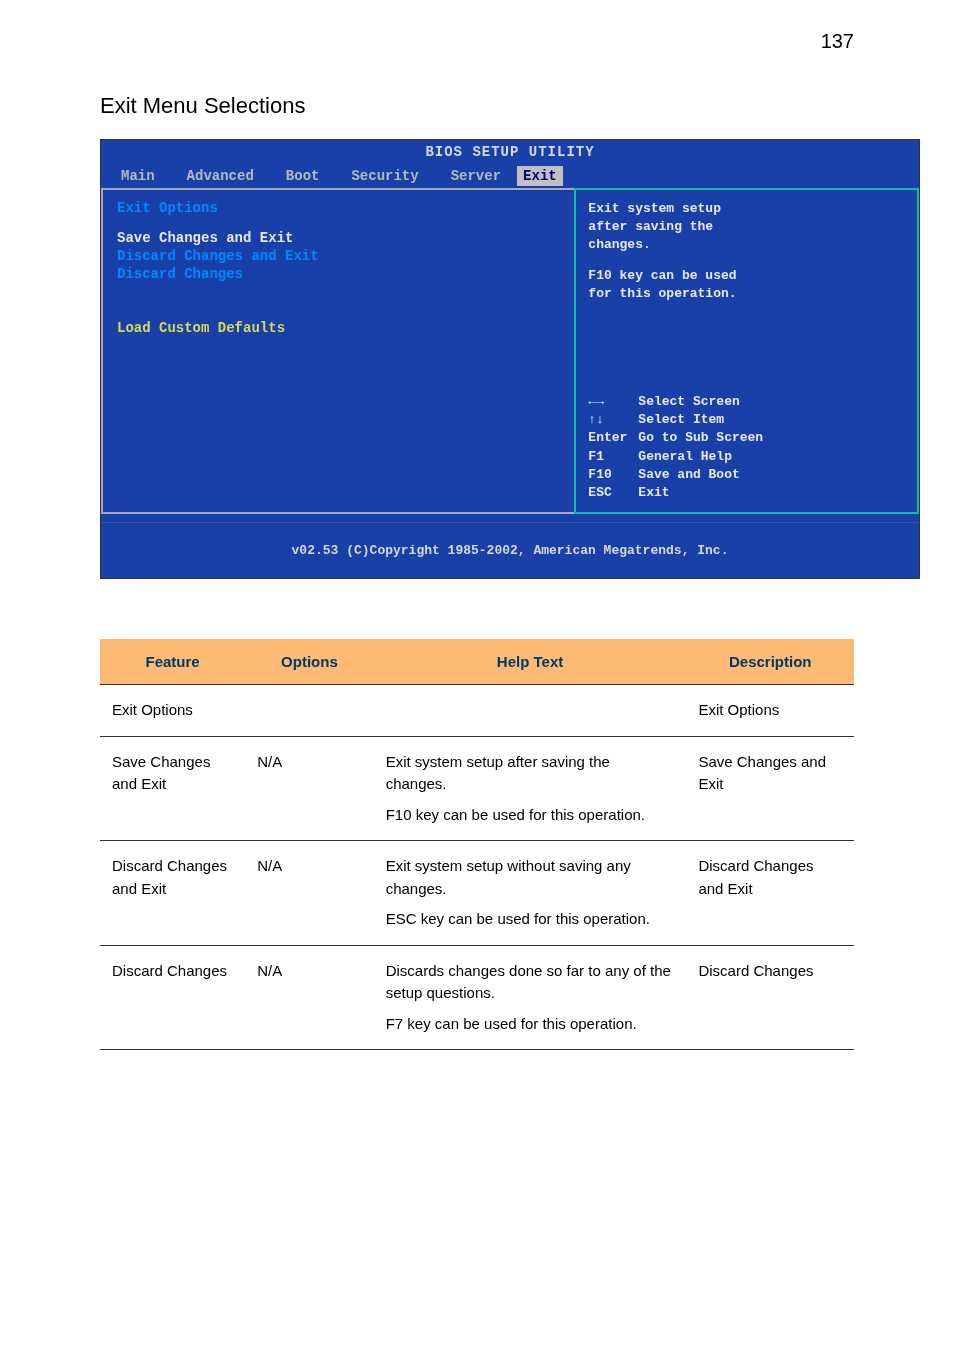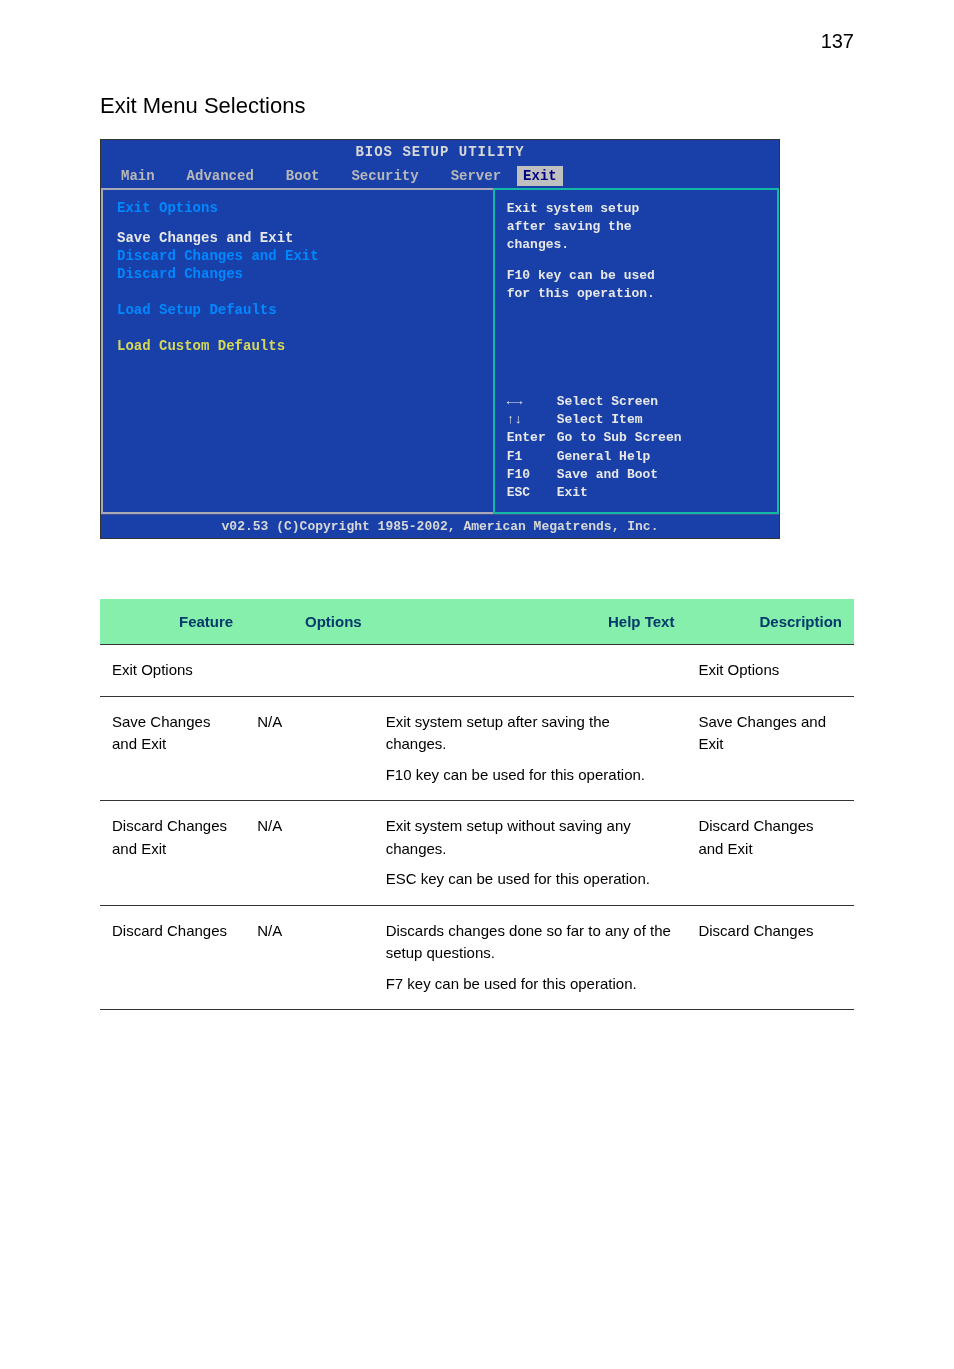--- a/index.html
+++ b/index.html
@@ -16,21 +16,21 @@
       margin-bottom: 40px;
     }
     .section-title {
       font-size: 22px;
       font-weight: normal;
       margin-bottom: 20px;
     }
     .bios-container {
       border: 1px solid #333;
       background: #1840a8;
-      width: 680px;
+      width: 820px;
       font-family: 'Courier New', monospace;
       font-weight: bold;
     }
     .bios-title {
       background: #1840a8;
       color: #d8d8d8;
       text-align: center;
       padding: 4px 0;
       font-size: 14px;
       letter-spacing: 1px;
@@ -82,33 +82,34 @@
       font-size: 13px;
       line-height: 1.4;
     }
     .nav-row { display: flex; }
     .nav-key { width: 50px; }
     .bios-footer {
       background: #1840a8;
       border-top: 1px solid #405090;
       color: #d8d8d8;
       text-align: center;
-      padding: 4px 0;
+      padding: 20px 0;
       font-size: 13px;
+      margin-top: 8px;
     }
 
     .feature-table {
       margin-top: 60px;
       width: 100%;
       border-collapse: collapse;
       font-size: 15px;
     }
     .feature-table thead th {
-      background: #86efac;
-      text-align: right;
+      background: #fdba74;
+      text-align: center;
       padding: 14px 12px;
       color: #003a6a;
       font-weight: bold;
       border-bottom: 1px solid #333;
     }
     .feature-table tbody td {
       padding: 14px 12px;
       vertical-align: top;
       border-bottom: 1px solid #333;
       line-height: 1.5;
@@ -136,21 +137,20 @@
     <div class="bios-tab active">Exit</div>
   </div>
   <div class="bios-body">
     <div class="bios-left">
       <div class="exit-options-title">Exit Options</div>
       <div id="bios-menu-items">
           <div class="menu-item menu-white">Save Changes and Exit</div>
           <div class="menu-item menu-blue">Discard Changes and Exit</div>
           <div class="menu-item menu-blue">Discard Changes</div>
           <div class="menu-item ">&nbsp;</div>
-          <div class="menu-item menu-blue">Load Setup Defaults</div>
           <div class="menu-item ">&nbsp;</div>
           <div class="menu-item menu-yellow">Load Custom Defaults</div>
         </div>
     </div>
     <div class="bios-right">
       <div class="help-top">
         <div>Exit system setup</div>
         <div>after saving the</div>
         <div>changes.</div>
         <div class="help-gap"></div>

